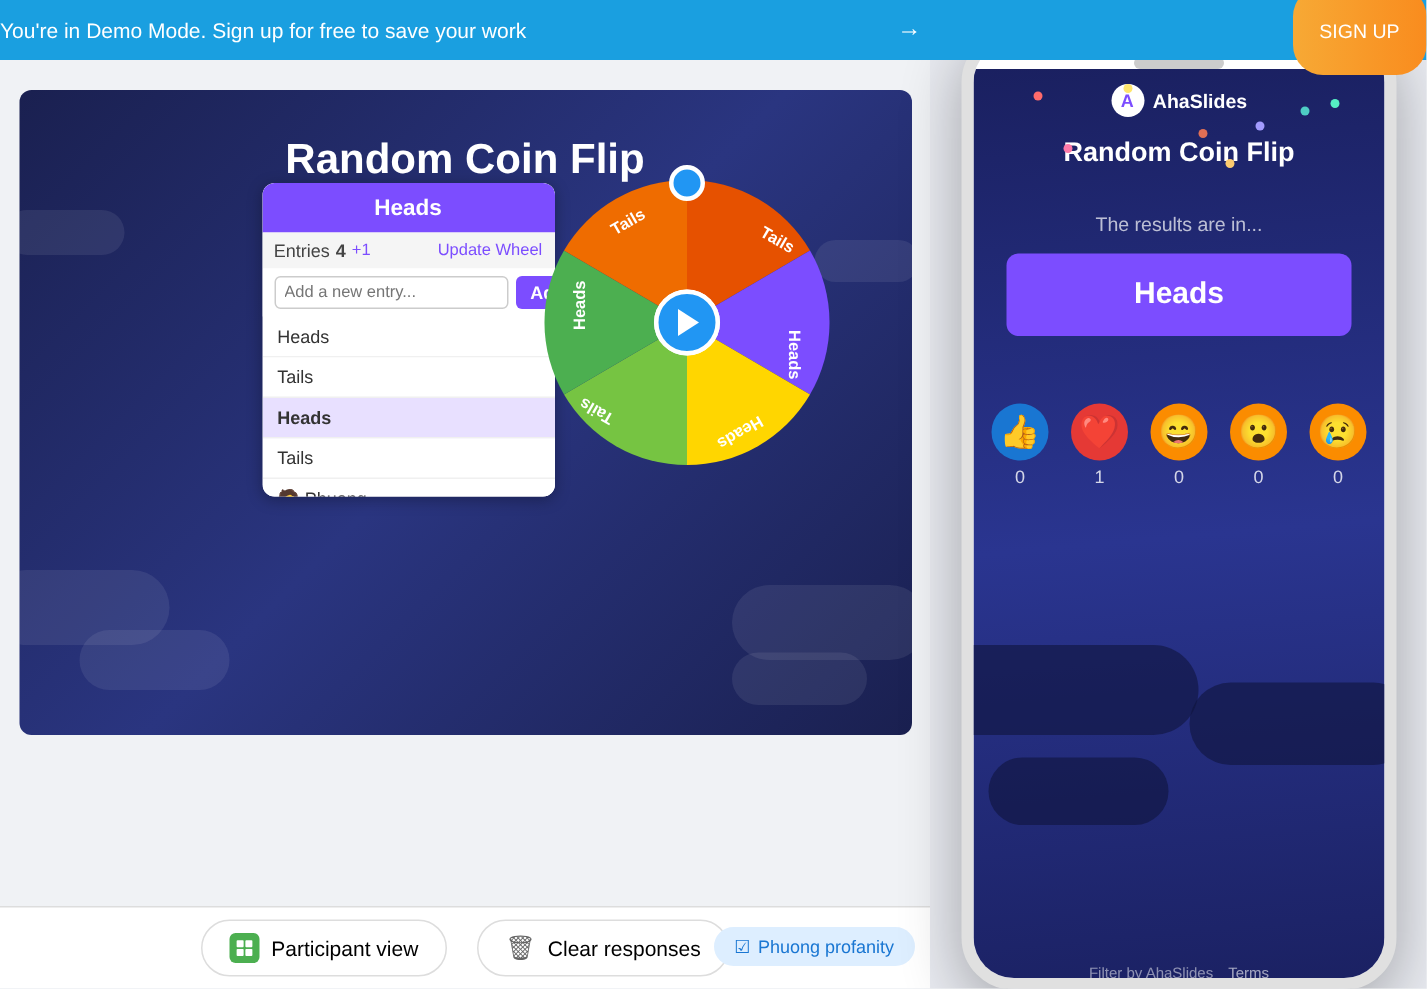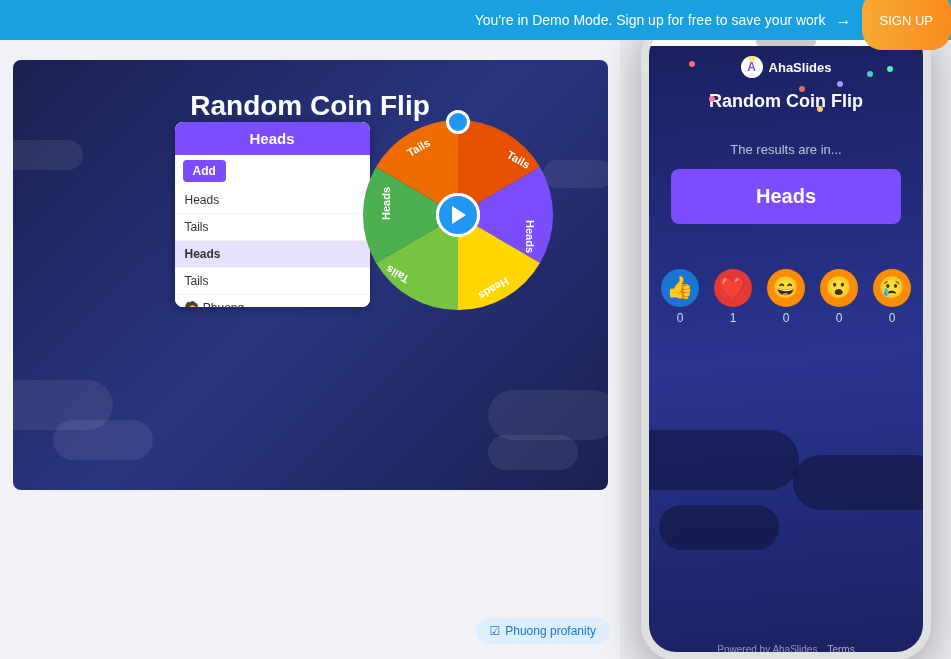--- a/index.html
+++ b/index.html
@@ -4,21 +4,21 @@
   <style>
     * { box-sizing: border-box; margin: 0; padding: 0; }
     body { font-family: 'Segoe UI', Arial, sans-serif; background: #e8eaf0; width: 951px; height: 659px; overflow: hidden; position: relative; }
 
     
     .top-banner {
       background: #1a9fe0;
       height: 40px;
       display: flex;
       align-items: center;
-      justify-content: flex-end;
+      justify-content: space-between;
       gap: 10px;
       color: white;
       font-size: 14px;
       position: relative;
       z-index: 10;
     }
     .top-banner .arrow { font-size: 16px; }
     .signup-btn {
       background: linear-gradient(to right, #f7a935, #f98c1e);
       color: white;
@@ -443,21 +443,28 @@
       <div class="cloud cloud-2"></div>
       <div class="cloud cloud-3"></div>
       <div class="cloud cloud-4"></div>
       <div class="cloud cloud-5"></div>
       <div class="cloud cloud-6"></div>
 
       <div class="slide-title">Random Coin Flip</div>
 
       <div class="entries-panel">
         <div class="entries-header">Heads</div>
+        <div class="entries-row">
+          <span>Entries</span>
+          <span class="entries-count">4</span>
+          <span class="entries-plus">+1</span>
+          <span class="update-wheel">Update Wheel</span>
+        </div>
         <div class="add-entry-row">
+          <input class="add-input" type="text" placeholder="Add a new entry..." style="">
           <button class="add-btn">Add</button>
         </div>
         <div class="entry-list">
           <div class="entry-item">Heads</div>
           <div class="entry-item">Tails</div>
           <div class="entry-item highlighted">Heads</div>
           <div class="entry-item">Tails</div>
           <div class="entry-item">🧑 Phuong</div>
         </div>
       </div>
@@ -492,20 +499,37 @@
             <circle cx="100" cy="100" r="22" fill="white"></circle>
           </svg>
 
           
           <div class="wheel-play-btn"></div>
         </div>
       </div>
 
     </div>
 
+    <div class="bottom-bar">
+      <button class="bottom-btn">
+        <div class="icon participant-icon">
+          <svg width="14" height="14" viewBox="0 0 24 24" fill="white">
+              <rect x="3" y="3" width="8" height="8" rx="1"></rect>
+              <rect x="13" y="3" width="8" height="8" rx="1"></rect>
+              <rect x="3" y="13" width="8" height="8" rx="1"></rect>
+              <rect x="13" y="13" width="8" height="8" rx="1"></rect>
+            </svg>
+        </div>
+        <span>Participant view</span>
+      </button>
+      <button class="bottom-btn">
+        <span class="clear-icon">🗑</span>
+        <span>Clear responses</span>
+      </button>
+    </div>
 
     <button class="filter-btn" style="position:absolute; right:10px; bottom:15px; background:#ddeeff;">
       <span style="color:#1976d2;">☑</span>
       <span>Phuong profanity</span>
     </button>
 
   </div>
 
   <div class="phone-mockup">
     <div class="phone-notch"></div>
@@ -552,20 +576,20 @@
           <div class="reaction-emoji" style="background:#fb8c00;">😮</div>
           <span class="reaction-count">0</span>
         </div>
         <div class="reaction-item">
           <div class="reaction-emoji" style="background:#fb8c00;">😢</div>
           <span class="reaction-count">0</span>
         </div>
       </div>
 
       <div class="phone-footer">
-        <span>Powered by AhaSlides</span>
+        <span>Filter by AhaSlides</span>
         <a>Terms</a>
       </div>
 
     </div>
   </div>
 
 </div>
 
 </body></html>

